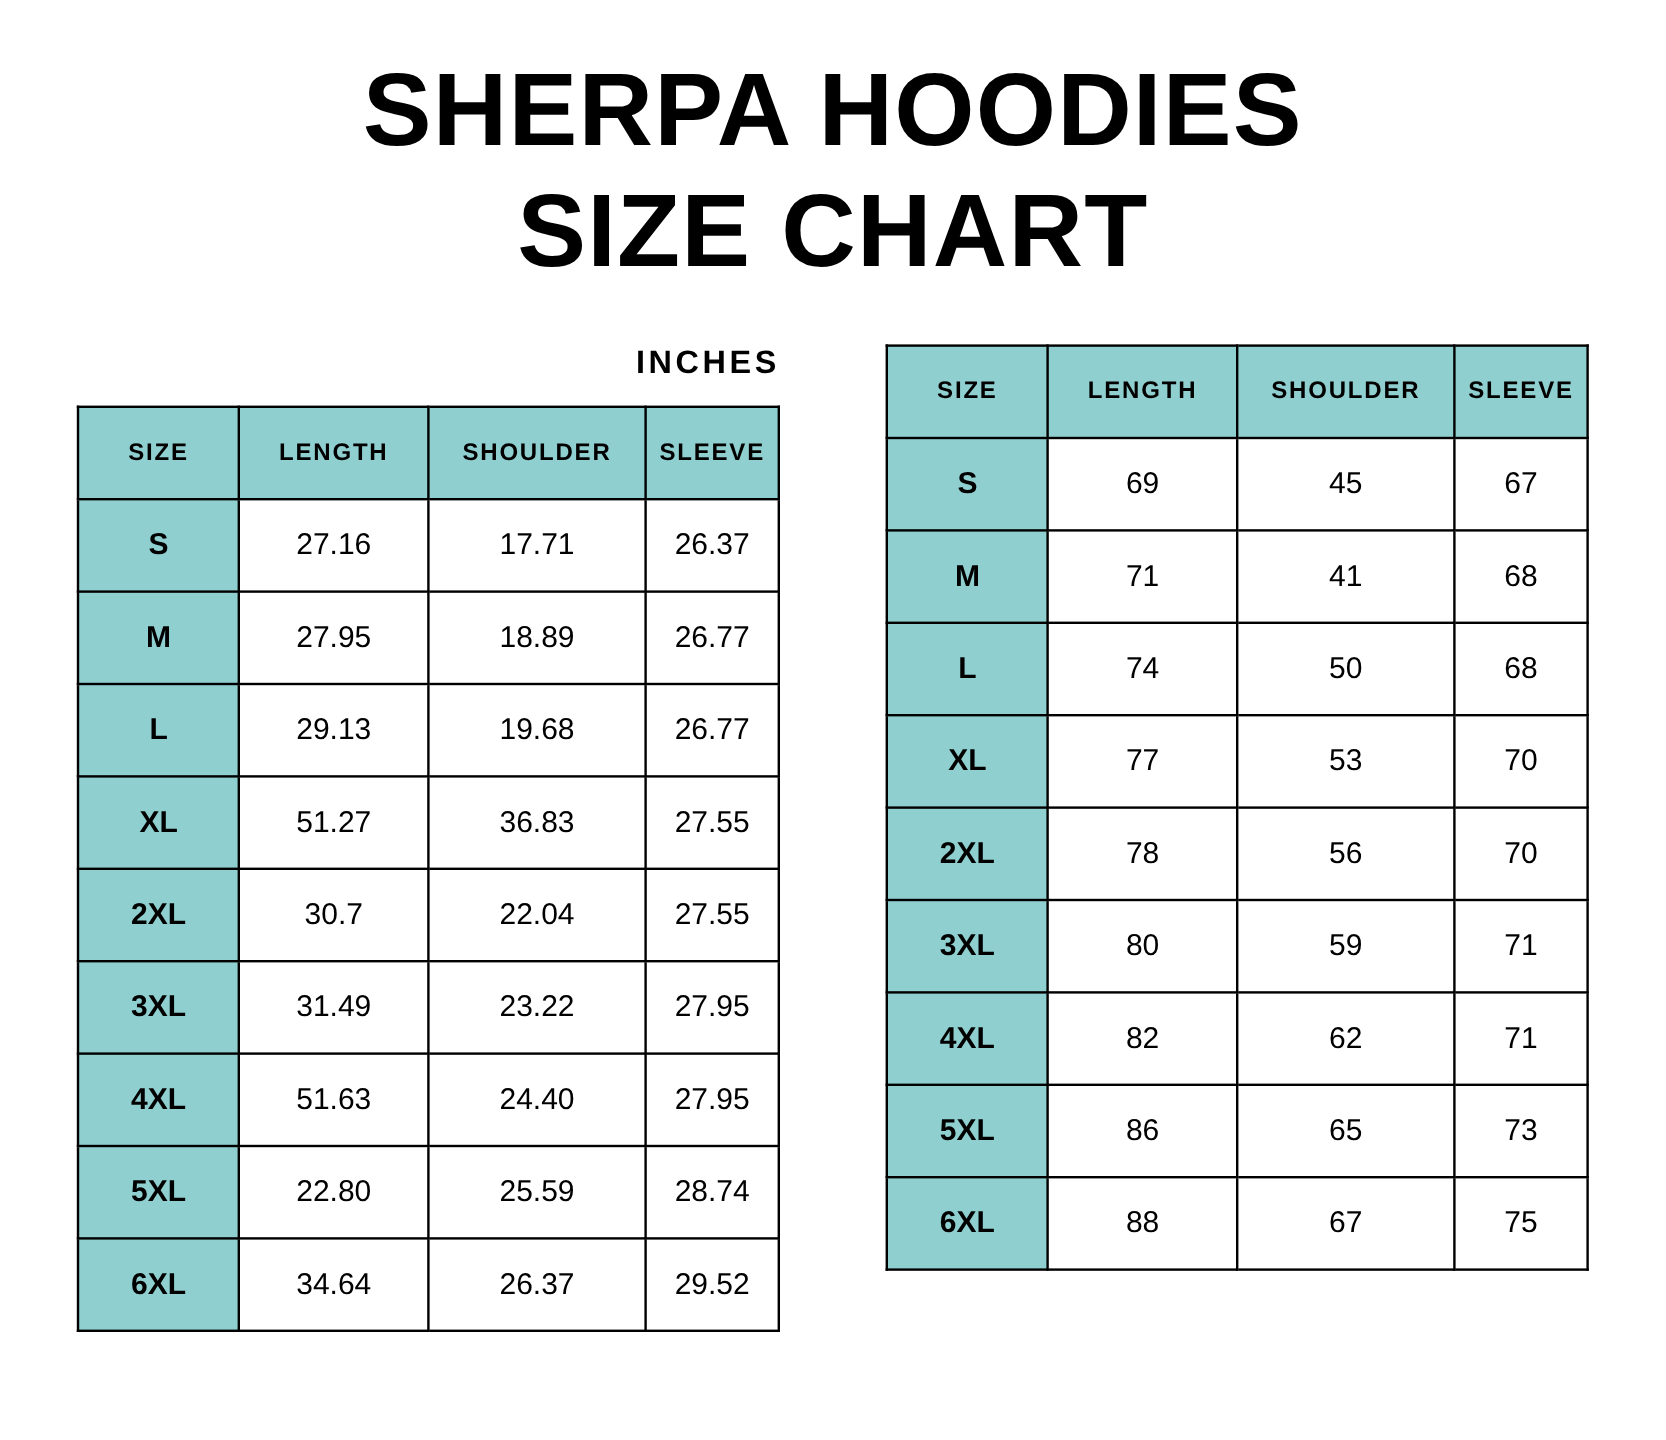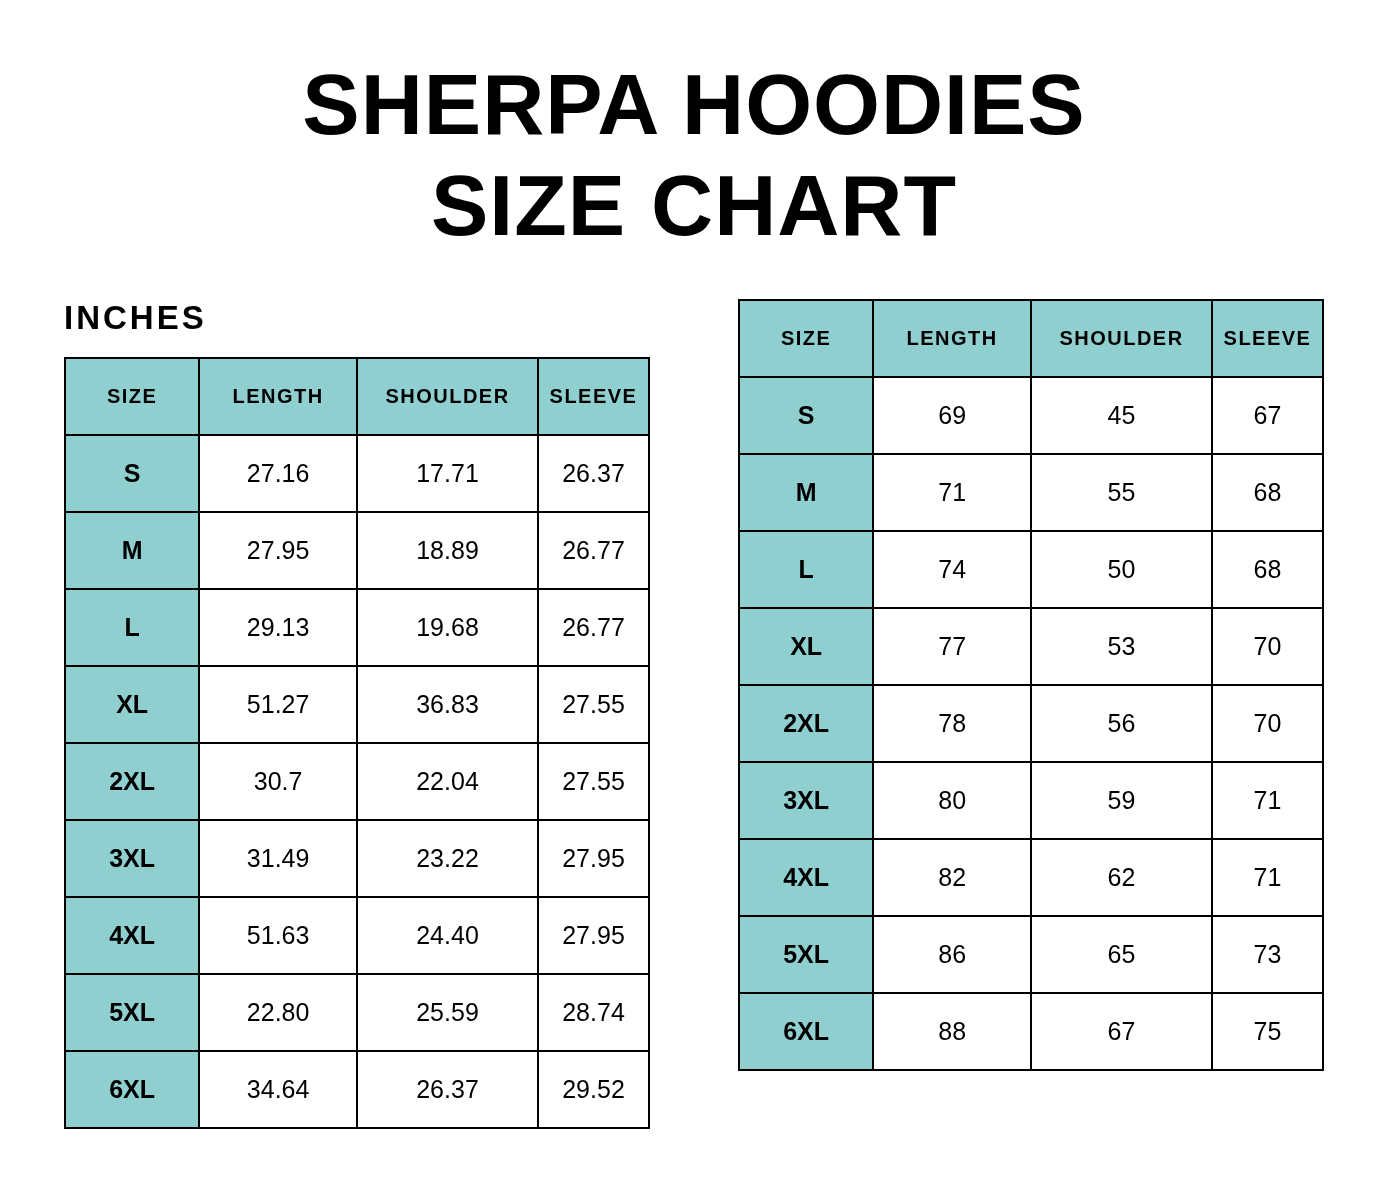--- a/index.html
+++ b/index.html
@@ -19,37 +19,37 @@
     width: 1388px;
     height: 1200px;
     box-sizing: border-box;
   }
   .title {
     text-align: center;
     font-weight: bold;
     font-size: 86px;
     line-height: 1.18;
     letter-spacing: 1px;
-    margin: 12px;
+    margin: 0;
     padding-top: 42px;
     white-space: pre-line;
   }
   .tables-wrap {
     display: flex;
     justify-content: center;
     gap: 88px;
     margin-top: 42px;
   }
   .table-block {
     width: 586px;
   }
   .unit-label {
-    text-align: left;
-    font-weight: bold;
-    font-size: 33px;
+    text-align: right;
+    font-weight: bold;
+    font-size: 27px;
     letter-spacing: 3px;
     margin-bottom: 20px;
   }
   table.size-table {
     border-collapse: collapse;
     width: 100%;
     table-layout: fixed;
   }
   table.size-table th,
   table.size-table td {
@@ -182,21 +182,21 @@
         <tbody>
           <tr>
             <td class="size-cell">S</td>
             <td>69</td>
             <td>45</td>
             <td>67</td>
           </tr>
           <tr>
             <td class="size-cell">M</td>
             <td>71</td>
-            <td>55</td>
+            <td>41</td>
             <td>68</td>
           </tr>
           <tr>
             <td class="size-cell">L</td>
             <td>74</td>
             <td>50</td>
             <td>68</td>
           </tr>
           <tr>
             <td class="size-cell">XL</td>

